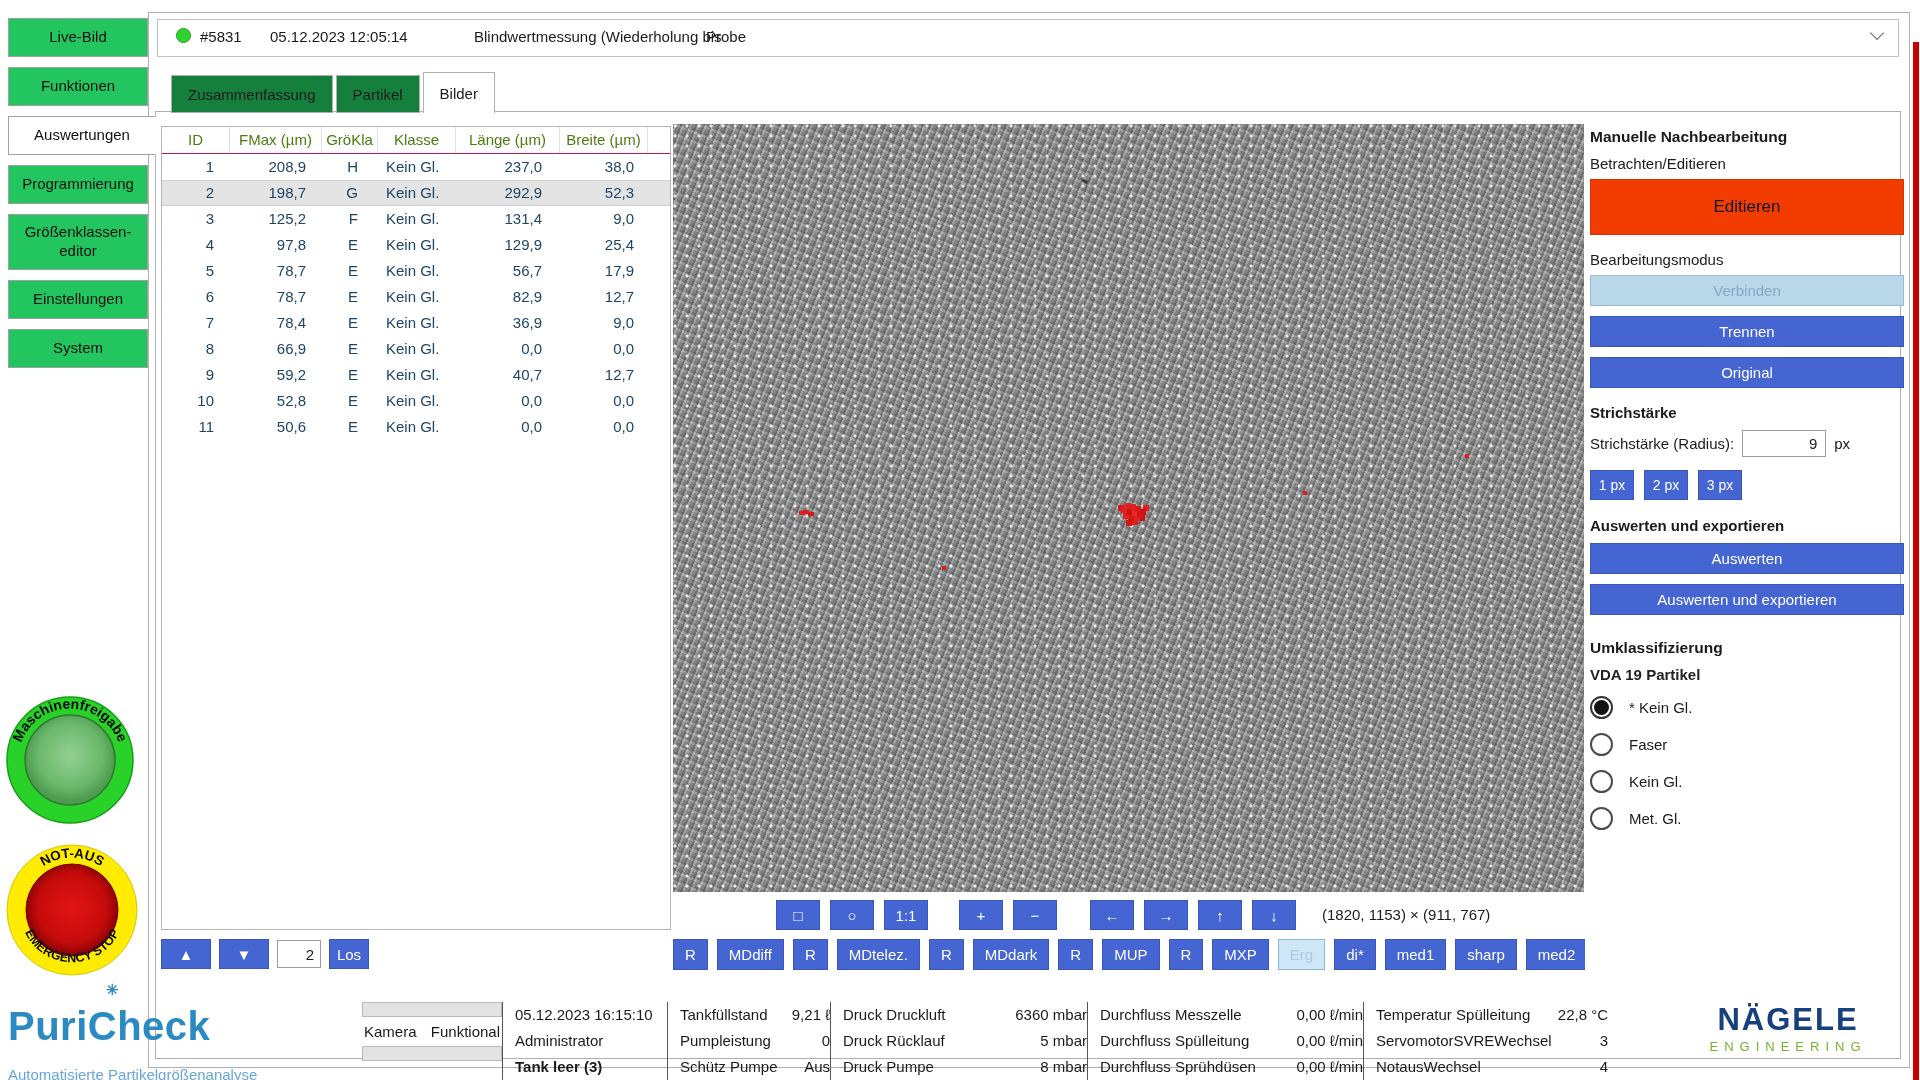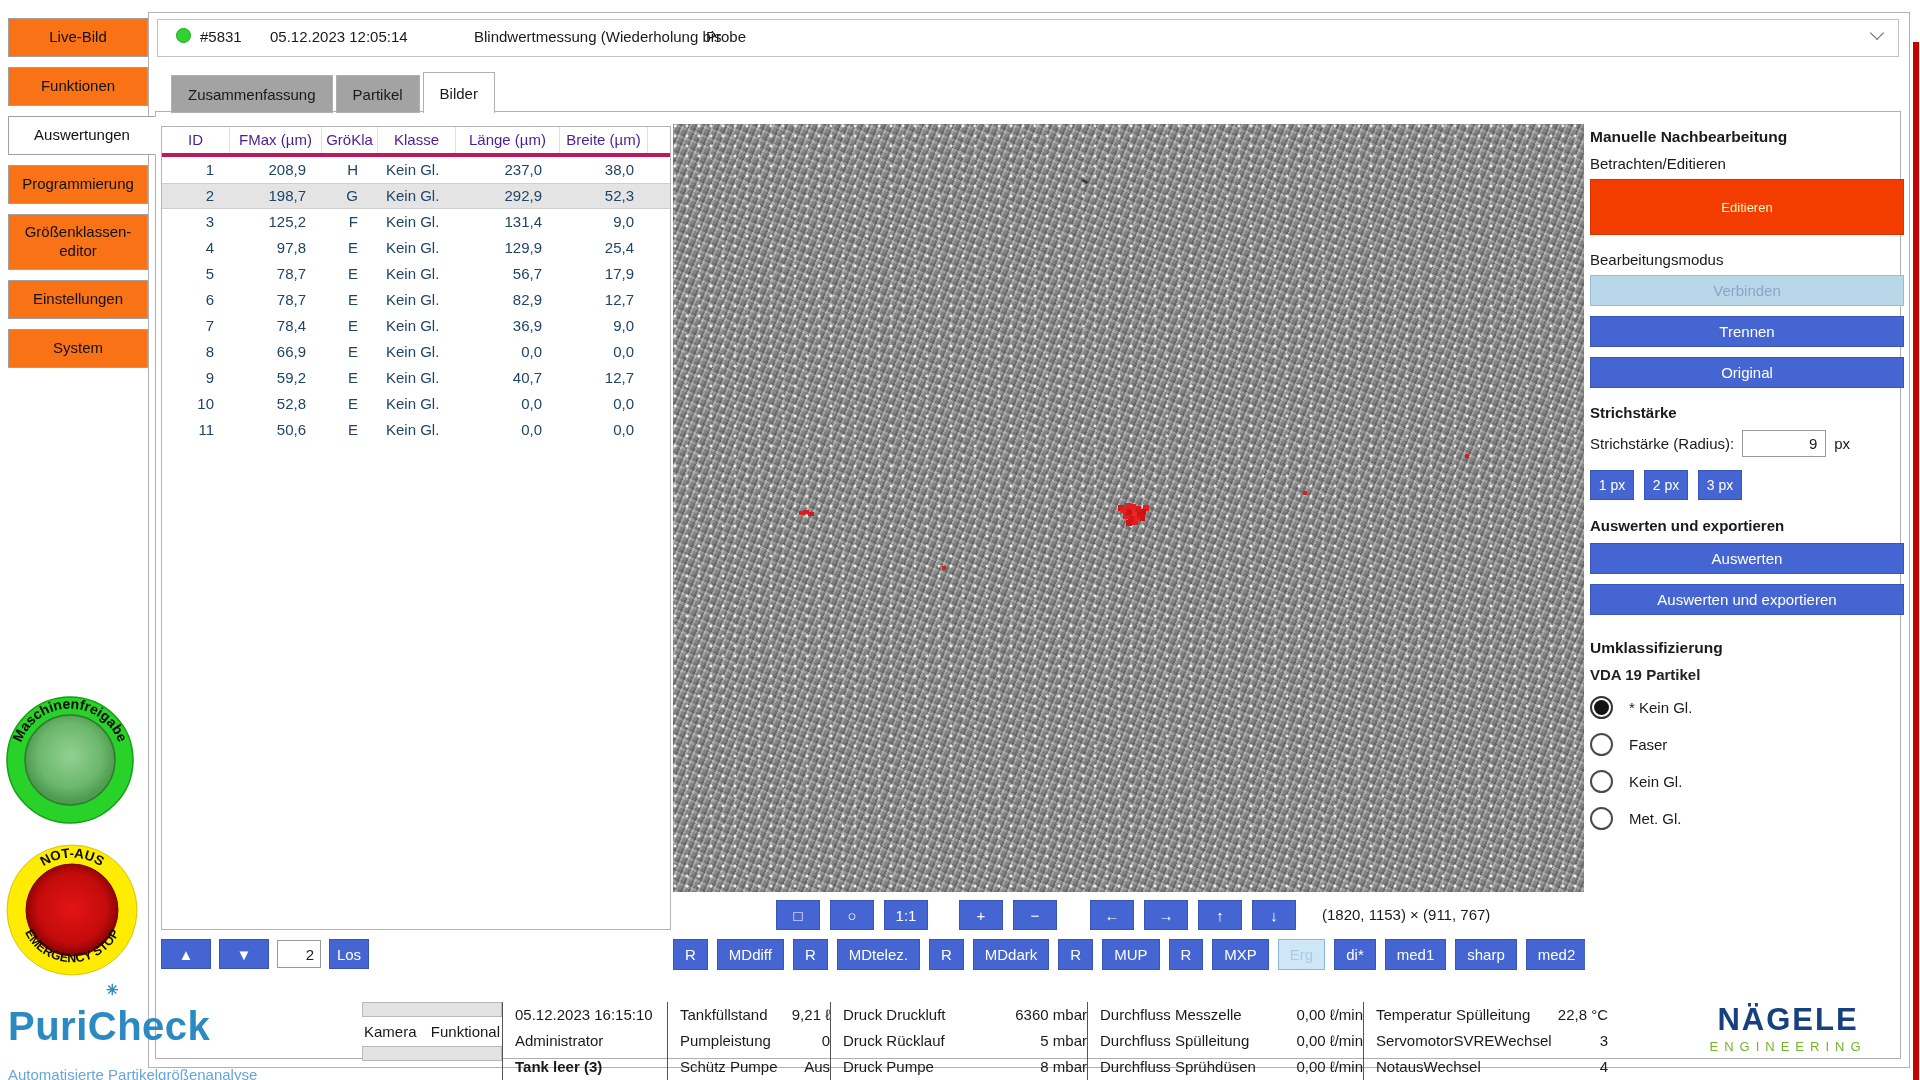--- a/index.html
+++ b/index.html
@@ -1,21 +1,21 @@
 <!DOCTYPE html>
 <html><head>
 <meta charset="utf-8">
 <style>
   html,body{margin:0;padding:0;}
   body{width:1920px;height:1080px;position:relative;background:#fff;
        font-family:"Liberation Sans",sans-serif;color:#1a1a1a;overflow:hidden;
        -webkit-font-smoothing:antialiased;}
   
   .sidebar{position:absolute;left:8px;top:18px;width:140px;z-index:6;}
-  .sidebar-item{height:37px;margin-bottom:10px;background:#f97316;border:1px solid #a0a0a0;
+  .sidebar-item{height:37px;margin-bottom:10px;background:#22c55e;border:1px solid #a0a0a0;
     display:flex;align-items:center;justify-content:center;text-align:center;
     font-size:15px;color:#111;line-height:1.25;cursor:default;}
   .sidebar-item.tall{height:54px;padding:0 28px;}
   .sidebar-item.active{background:#fff;width:146px;border-right:1px solid #fff;position:relative;z-index:7;}
   
   .ebtn{position:absolute;left:4px;}
   .ebtn.green{top:694px;}
   .ebtn.red{top:842px;}
   
   .red-strip{position:absolute;left:1913px;top:42px;width:6px;height:1038px;background:#c90000;}
@@ -26,29 +26,29 @@
     border:1px solid #c2c2c2;background:#fff;font-size:15px;}
   .measure-bar span{position:absolute;top:8px;white-space:nowrap;}
   .status-dot{position:absolute;left:18px;top:12px;width:13px;height:13px;border-radius:50%;
     background:#2fd32f;border:1px solid #1da51d;}
   .mb-id{left:42px;}  .mb-dt{left:112px;} .mb-desc{left:316px;} .mb-probe{left:548px;}
   .chev{position:absolute;right:16px;top:12px;width:9px;height:9px;
     border-left:1.6px solid #666;border-bottom:1.6px solid #666;transform:rotate(-45deg);}
   
   .tabs{position:absolute;left:22px;top:59px;display:flex;gap:3px;z-index:4;align-items:flex-end;}
   .tab{padding:0 16px;height:38px;display:flex;align-items:center;font-size:15px;
-    border:1px solid #b0b0b0;background:#a3a3a3;box-sizing:border-box;cursor:default;}
+    border:1px solid #b0b0b0;background:#15803d;box-sizing:border-box;cursor:default;}
   .tab.active{background:#fff;height:41px;border-bottom:none;}
   
   .content-box{position:absolute;left:6px;top:98px;right:8px;bottom:8px;border:1px solid #b0b0b0;}
   
   .table-panel{position:absolute;left:5px;top:14px;width:508px;height:802px;
     border:1px solid #b5b5b5;background:#fff;overflow:hidden;font-size:15px;color:#1e4466;}
   .t-head,.t-row{display:grid;grid-template-columns:68px 92px 56px 78px 104px 88px;height:26px;line-height:26px;}
-  .t-head{border-bottom:4px solid #be185d;color:#4c1d95;}
+  .t-head{border-bottom:1px solid #be185d;color:#4d7c0f;}
   .t-head span{text-align:center;border-right:1px solid #e0e0e0;}
   .t-row span:nth-child(1){text-align:right;padding-right:16px;}
   .t-row span:nth-child(2){text-align:right;padding-right:16px;}
   .t-row span:nth-child(3){text-align:right;padding-right:20px;}
   .t-row span:nth-child(4){text-align:left;padding-left:8px;}
   .t-row span:nth-child(5){text-align:right;padding-right:18px;}
   .t-row span:nth-child(6){text-align:right;padding-right:14px;}
   .t-row.selected{background:#e4e4e4;box-shadow:inset 0 1px 0 #cfcfcf, inset 0 -1px 0 #cfcfcf;}
   
   .pagination{position:absolute;left:5px;top:827px;display:flex;gap:8px;align-items:center;}
@@ -84,22 +84,22 @@
   .nav-row div.nav-btn:nth-of-type(6){margin-left:23px;}
   .nav-coords{margin-left:16px;line-height:30px;font-size:15px;color:#1a1a1a;white-space:nowrap;}
   .filter-row{position:absolute;left:517px;top:827px;width:912px;height:31px;display:flex;gap:9px;overflow:hidden;}
   .f-btn{height:31px;padding:0 11px;min-width:30px;flex:0 0 auto;}
   
   .right-panel{position:absolute;left:1434px;top:16px;width:314px;font-size:15px;}
   .rp-h{font-weight:bold;font-size:15px;margin:0 0 9px 0;}
   .rp-h.big{font-size:15.5px;}
   .rp-l{margin:0 0 7px 0;}
   .rp-l.semi{font-weight:bold;color:#222;}
-  .btn-edit{height:54px;background:#f33d00;border:1px solid #d63400;color:#fef9c3;
-    display:flex;align-items:center;justify-content:center;font-size:13px;margin-bottom:16px;}
+  .btn-edit{height:54px;background:#f33d00;border:1px solid #d63400;color:#0f172a;
+    display:flex;align-items:center;justify-content:center;font-size:17px;margin-bottom:16px;}
   .mode-btn,.eval-btn{height:31px;margin-bottom:10px;}
   .mode-btn.active{background:#b8d7e9;border:1px solid #98bcd4;color:#8aa6c6;}
   .stroke-row{display:flex;align-items:center;gap:8px;margin:2px 0 13px 0;}
   .stroke-input{width:84px;height:27px;border:1px solid #9a9a9a;text-align:right;padding:0 8px 0 0;
     font-size:15px;font-family:"Liberation Sans",sans-serif;color:#1a1a1a;box-sizing:border-box;}
   .preset-row{display:flex;gap:10px;margin-bottom:17px;}
   .preset-btn{width:44px;height:30px;font-size:14px;}
   .gap-lg{margin-top:16px;}
   .gap-xl{margin-top:24px;}
   .radio-row{display:flex;align-items:center;gap:16px;margin-bottom:14px;cursor:default;}

